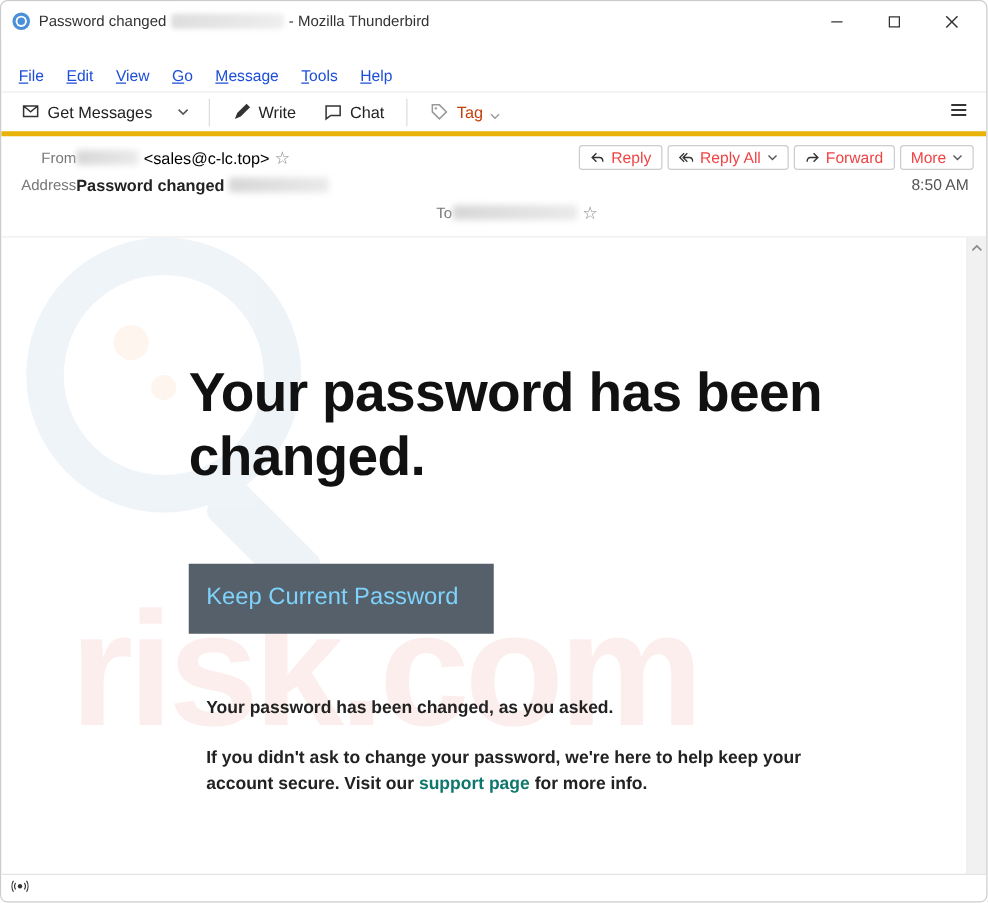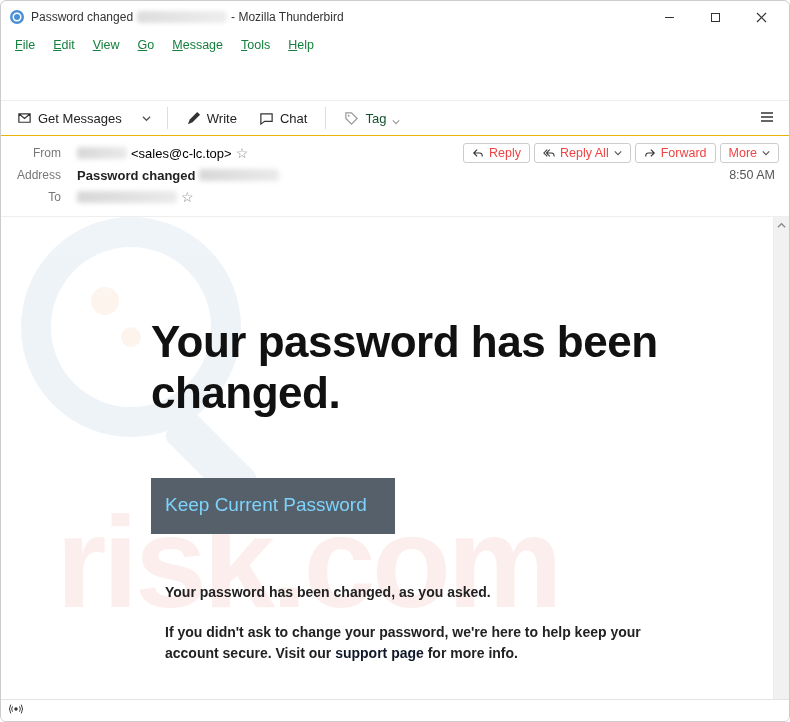--- a/index.html
+++ b/index.html
@@ -38,61 +38,62 @@
   .win-btns { display: flex; gap: 18px; padding-right: 6px;}
   .win-btn { width: 28px; height: 22px; display:flex; align-items:center; justify-content:center; color:#333; }
   .win-btn svg { width:11px; height:11px; }
   
   .menubar {
     height: 24px;
     display: flex;
     align-items: center;
     padding: 0 6px;
     font-size: 12.5px;
-    color: #15803d;
+    color: #1d4ed8;
     gap: 2px;
+    margin-top: 16px;
   }
   .menu-item { padding: 2px 8px; cursor: default; }
   .menu-item .u { text-decoration: underline; }
   
   .toolbar {
     height: 36px;
     display: flex;
     align-items: center;
     padding: 0 8px;
     gap: 6px;
     border-top: 1px solid #eee;
-    border-bottom: 1px solid #eab308;
-    margin-top: 43px;
+    border-bottom: 4px solid #eab308;
   }
   .tbtn {
     display: flex; align-items: center;
     gap: 6px;
     padding: 4px 8px;
     border-radius: 3px;
     color: #222;
     font-size: 13px;
   }
   .tool-sep { width:1px; height:22px; background:#ddd; margin:0 4px;}
   .tbtn svg { width:15px; height:15px; }
   .chev { padding: 4px 6px; }
   .chev svg { width:9px; height:9px;}
   .toolbar .spacer { flex:1; }
   .hamburger { padding:4px 6px;}
-  .tag-grey { color:#14532d;align-items:flex-end; }
+  .tag-grey { color:#c2410c;align-items:flex-end; }
   
   .meta {
     padding: 6px 10px 8px 10px;
     border-bottom:1px solid #eee;
   }
   .meta-row {
     display:flex; align-items:center;
     font-size:13px;
     min-height:22px;
-    gap:16px;
+    gap:0;
+    justify-content:center;
   }
   .meta-label { width:50px; text-align:right; color:#777; font-size:12px;}
   .meta-value { display:flex; align-items:center; gap:4px;}
   .meta-blur {
     display:inline-block; height:12px;
     background: linear-gradient(90deg,#d7d7d7,#eaeaea);
     filter: blur(2.5px); border-radius:3px;
   }
   .star { color:#888; font-size:14px; cursor:default;}
   .meta-actions { margin-left:auto; display:flex; gap:4px; align-items:center;}
@@ -174,21 +175,21 @@
     padding-left:14px;
   }
   .email-p2 {
     margin-top:22px;
     font-size:14px; font-weight:700;
     color:#222;
     max-width:520px;
     line-height:1.5;
     padding-left:14px;
   }
-  .support-link { color:#0f172a; }
+  .support-link { color:#0f766e; }
   
   .statusbar {
     height:22px; border-top:1px solid #e3e3e3;
     display:flex; align-items:center;
     padding:0 8px;
     position:absolute; bottom:0; left:0; right:0;
     background:#fff;
   }
   .statusbar svg { width:14px; height:14px; }
 </style>

